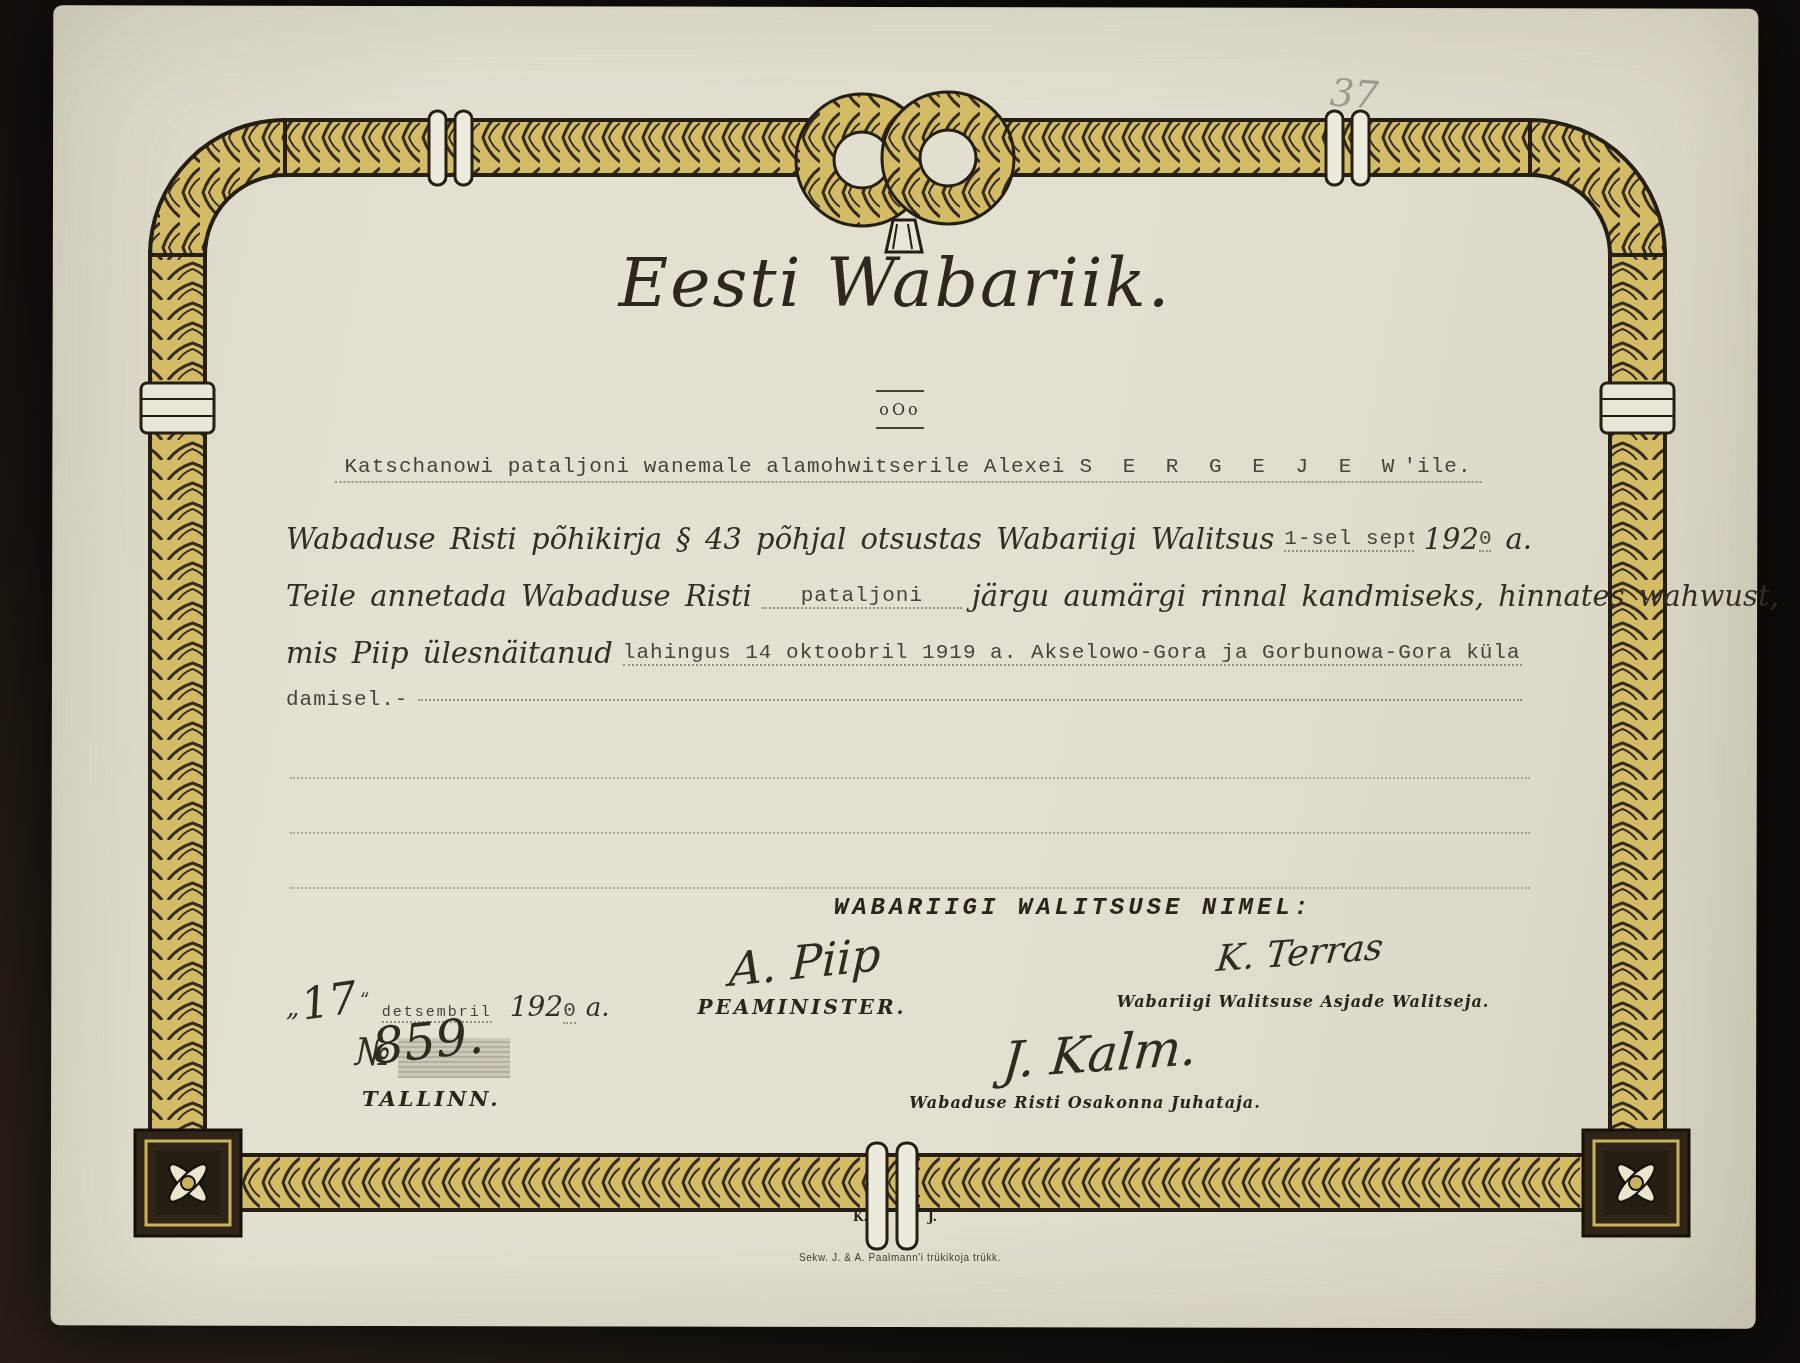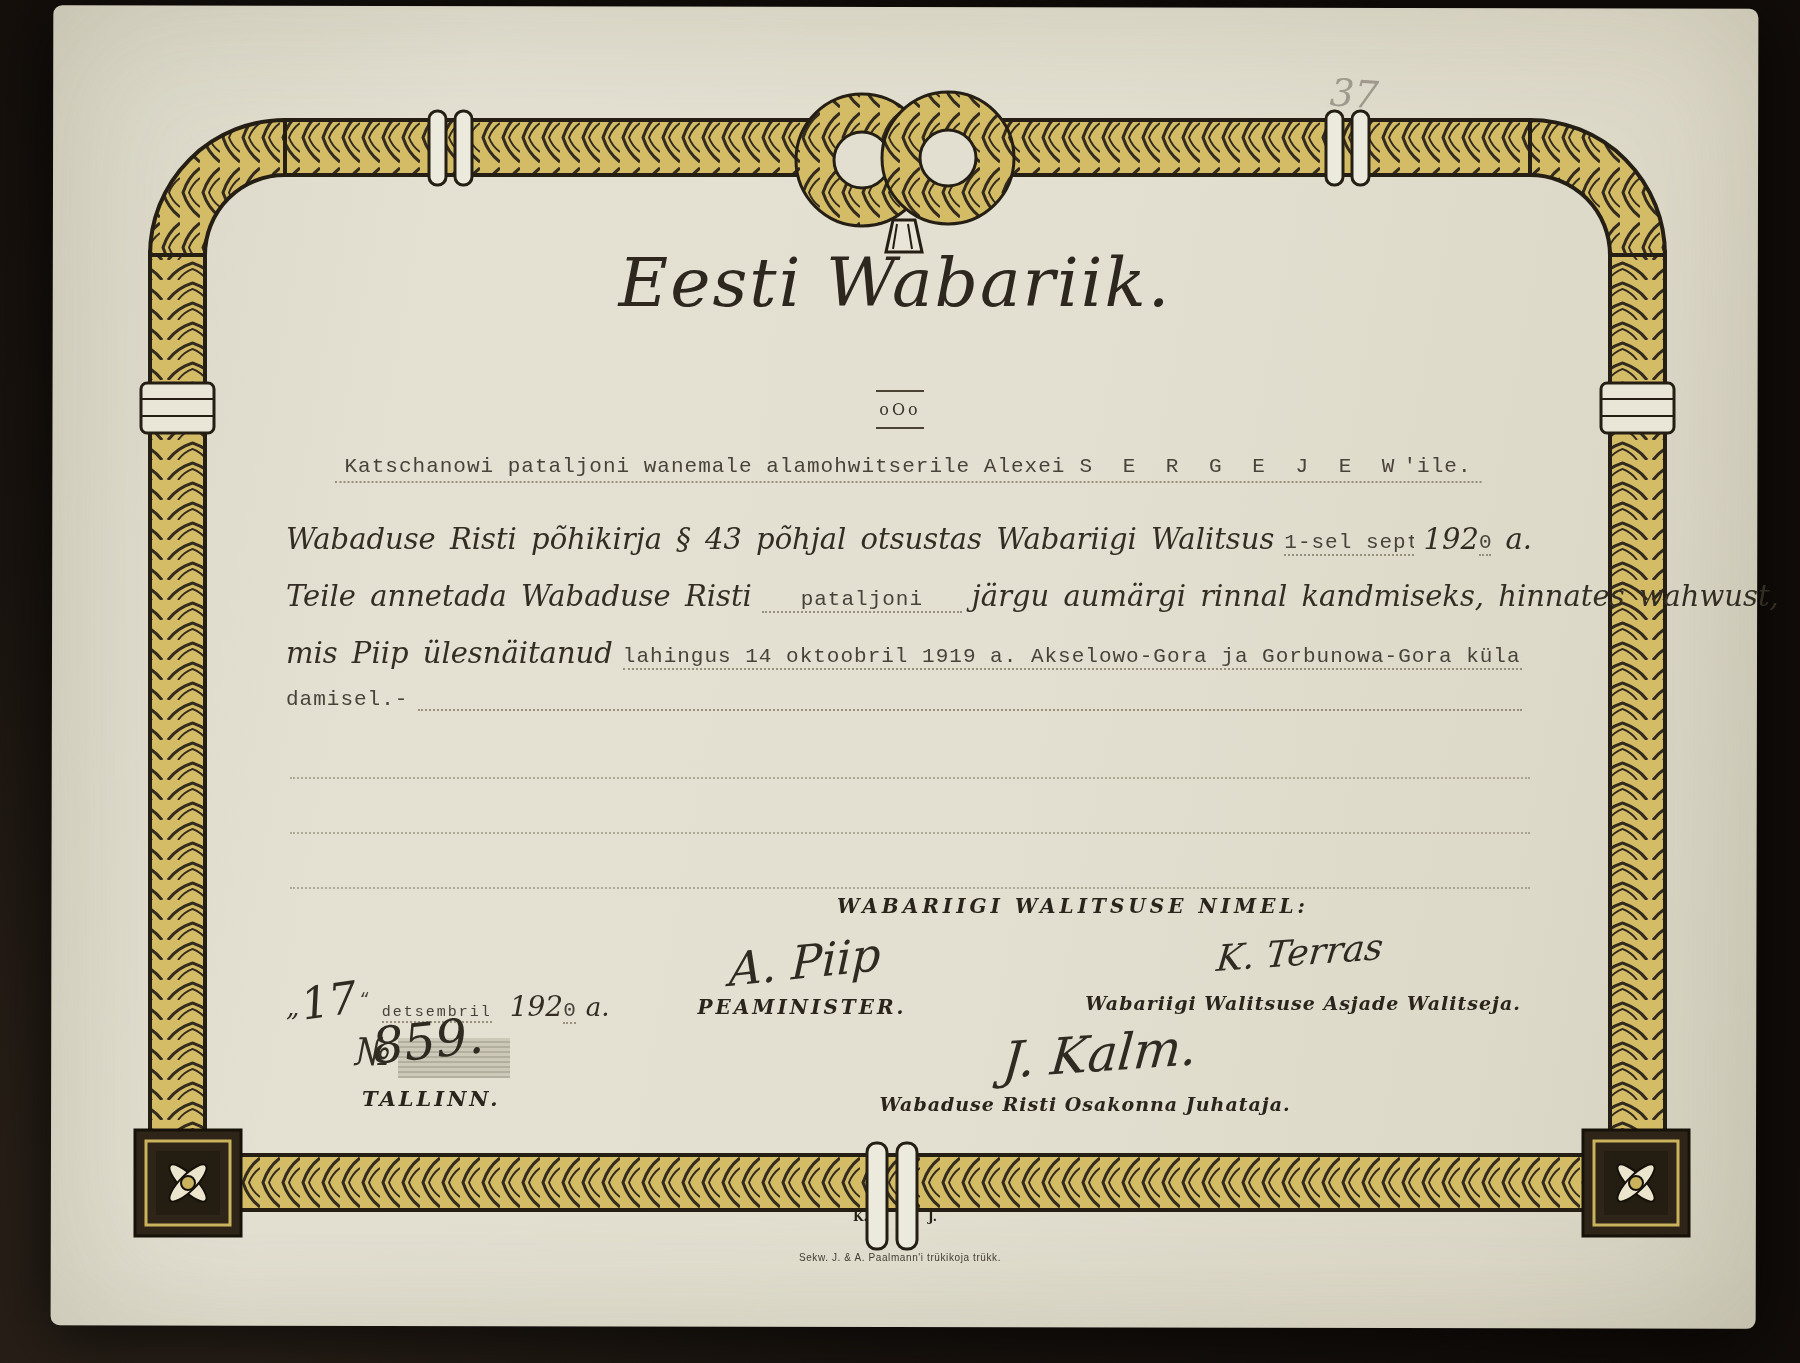--- a/index.html
+++ b/index.html
@@ -15,31 +15,31 @@
   .txt{position:absolute;z-index:3;}
   .script{font-family:"DejaVu Serif",serif;font-style:italic;color:#332d23;}
   .typed{font-family:"Liberation Mono","DejaVu Sans Mono",monospace;color:#49423a;}
   .dotted{border-bottom:2px dotted rgba(105,95,72,.62);}
   .title{font-size:68px;letter-spacing:2px;color:#2d2720;white-space:nowrap;}
   .divider{display:flex;align-items:center;gap:8px;color:#3a342a;}
   .divider .bar{width:48px;height:2px;background:#4a4334;}
   .divider .ooo{font-size:16px;letter-spacing:3px;font-family:"DejaVu Serif",serif;}
   .recipient{font-size:21px;letter-spacing:1px;white-space:nowrap;padding:0 10px 3px 10px;}
   .recipient .nm{letter-spacing:9px;margin-left:14px;}
-  .bodyline{position:absolute;left:286px;width:1246px;display:flex;align-items:flex-end;
+  .bodyline{position:absolute;left:286px;width:1246px;display:flex;align-items:center;
     font-size:29px;white-space:nowrap;z-index:3;}
   .bodyline .script{word-spacing:5px;}
   .blank{flex:1;text-align:center;border-bottom:2px dotted rgba(105,95,72,.62);
     font-size:21px;letter-spacing:1px;margin:0 10px;min-width:0;overflow:hidden;}
   .rule{position:absolute;left:290px;width:1240px;height:2px;z-index:3;
     border-bottom:2px dotted rgba(100,90,68,.42);}
-  .heading{font-weight:bold;font-style:italic;font-size:20px;letter-spacing:4px;color:#2a241c;white-space:nowrap;}
+  .heading{font-weight:bold;font-style:italic;font-size:24px;letter-spacing:4px;color:#2a241c;white-space:nowrap;font-family:Liberation Mono, monospace;}
   .sig{font-style:italic;color:#2f2a22;white-space:nowrap;font-family:"DejaVu Serif",serif;}
   .siglabel{font-weight:bold;font-style:italic;color:#2a241c;white-space:nowrap;}
-  .small-bold{font-size:19px;letter-spacing:1px;}
+  .small-bold{font-size:16px;letter-spacing:1px;}
   .dateline{display:flex;align-items:baseline;white-space:nowrap;}
   .hatchbox{position:absolute;left:398px;top:1038px;width:112px;height:40px;z-index:3;
     background:repeating-linear-gradient(0deg,#aba696 0 2px,#c9c5b5 2px 5px);
     opacity:.85;}
   .initial{font-size:12px;font-weight:bold;color:#241e15;z-index:4;}
   .imprint{font-family:"Liberation Sans",sans-serif;font-weight:normal;font-size:10px;
     letter-spacing:.6px;color:#423c30;white-space:nowrap;}
   .pencil{font-style:italic;font-size:38px;color:#8f8a7e;opacity:.8;transform:rotate(4deg);}
 </style>
 </head>

